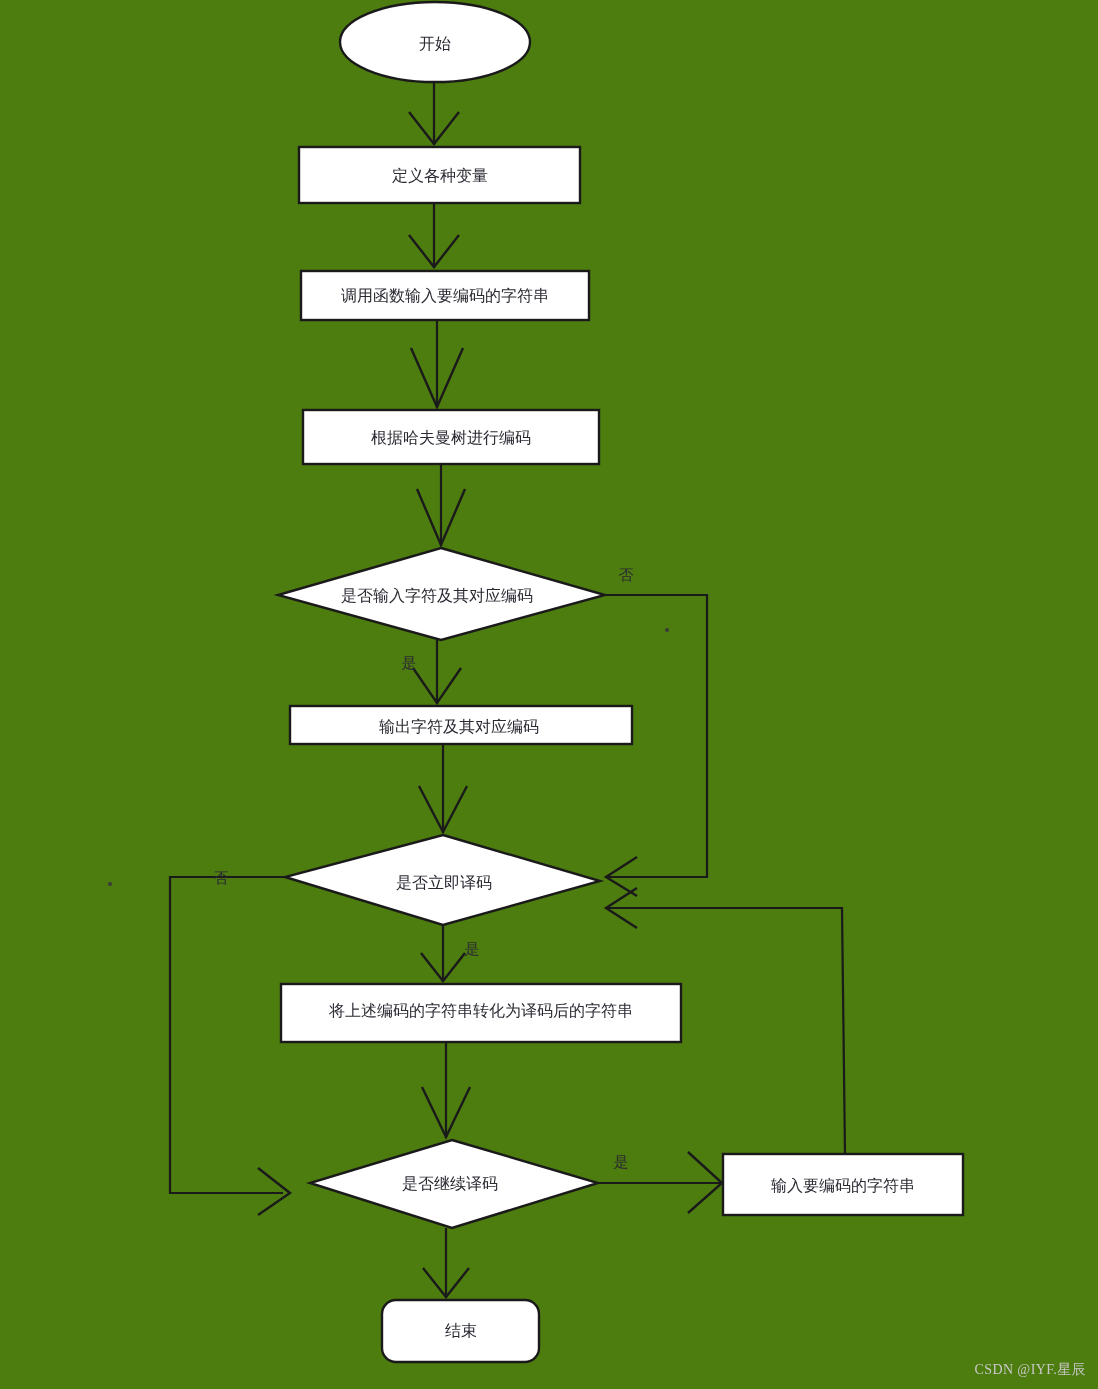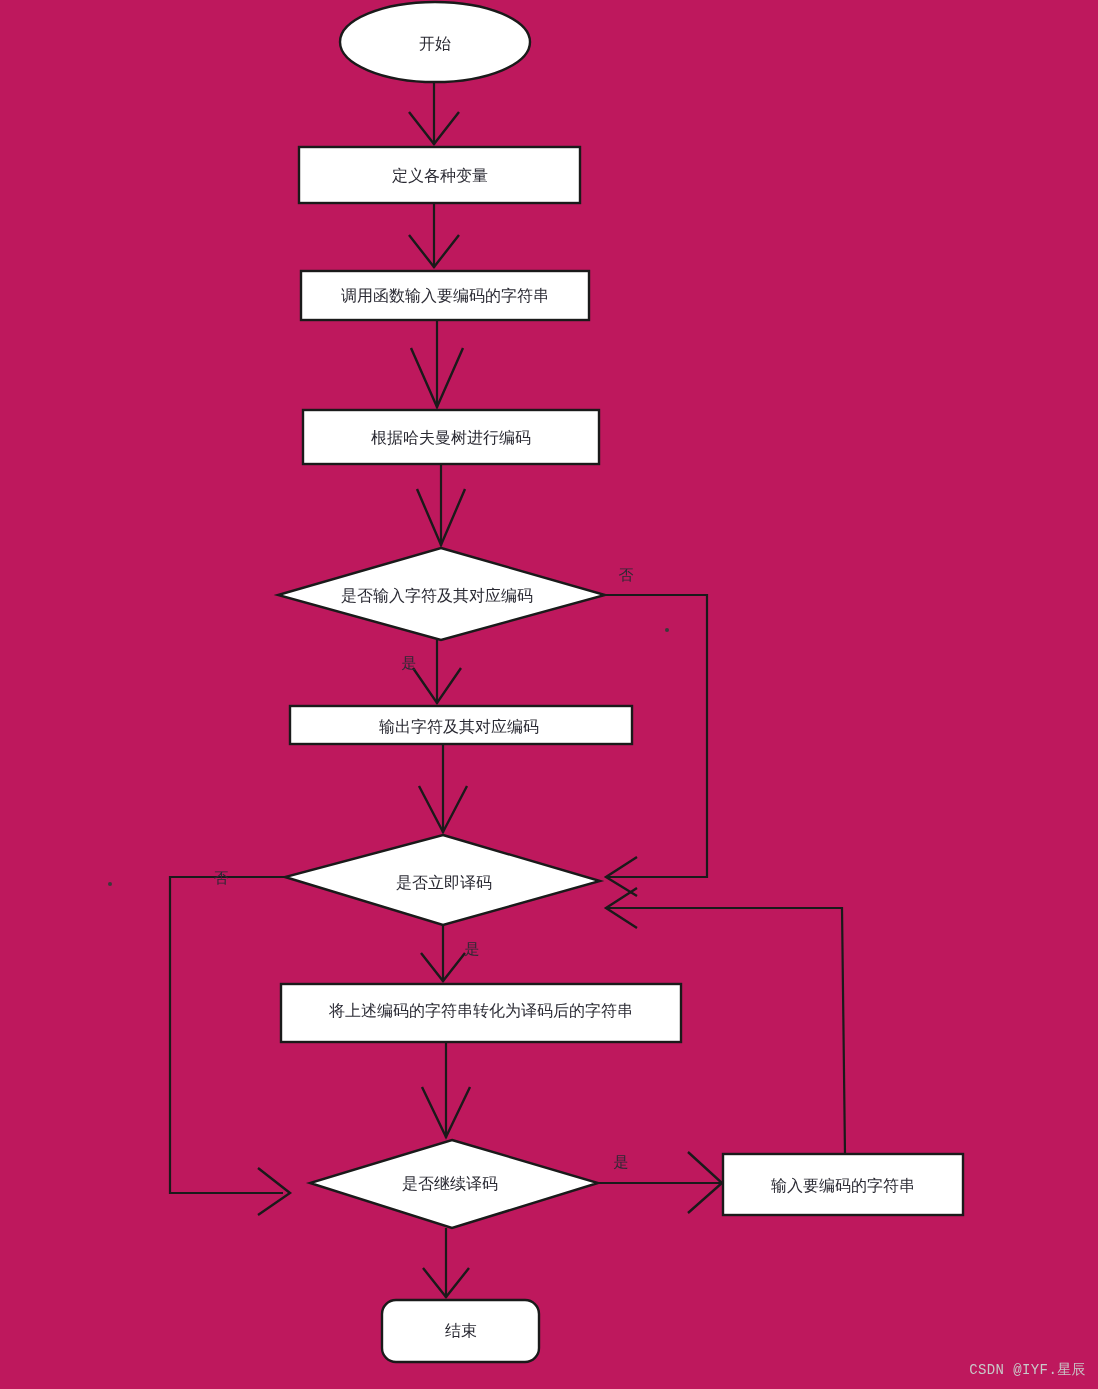--- a/index.html
+++ b/index.html
@@ -7,21 +7,21 @@
     padding: 0;
     background: #ffffff;
   }
   body {
     font-family: "DejaVu Sans", "Liberation Sans", sans-serif;
   }
   #canvas {
     position: relative;
     width: 1098px;
     height: 1389px;
-    background: #be185d;
+    background: #4d7c0f;
     overflow: hidden;
   }
   #flow-svg {
     position: absolute;
     left: 0;
     top: 0;
     width: 1098px;
     height: 1389px;
   }
   .node-shape {
@@ -58,21 +58,21 @@
     text-anchor: middle;
     dominant-baseline: middle;
   }
   .stray-dot {
     fill: #3a3a3a;
   }
   .watermark {
     position: absolute;
     right: 12px;
     bottom: 10px;
-    font-family: Liberation Mono, monospace;
+    font-family: Liberation Serif, serif;
     font-size: 14px;
     color: #c9c9c9;
     letter-spacing: 0.4px;
     white-space: nowrap;
     user-select: none;
   }
 </style>
 </head>
 <body>
 

